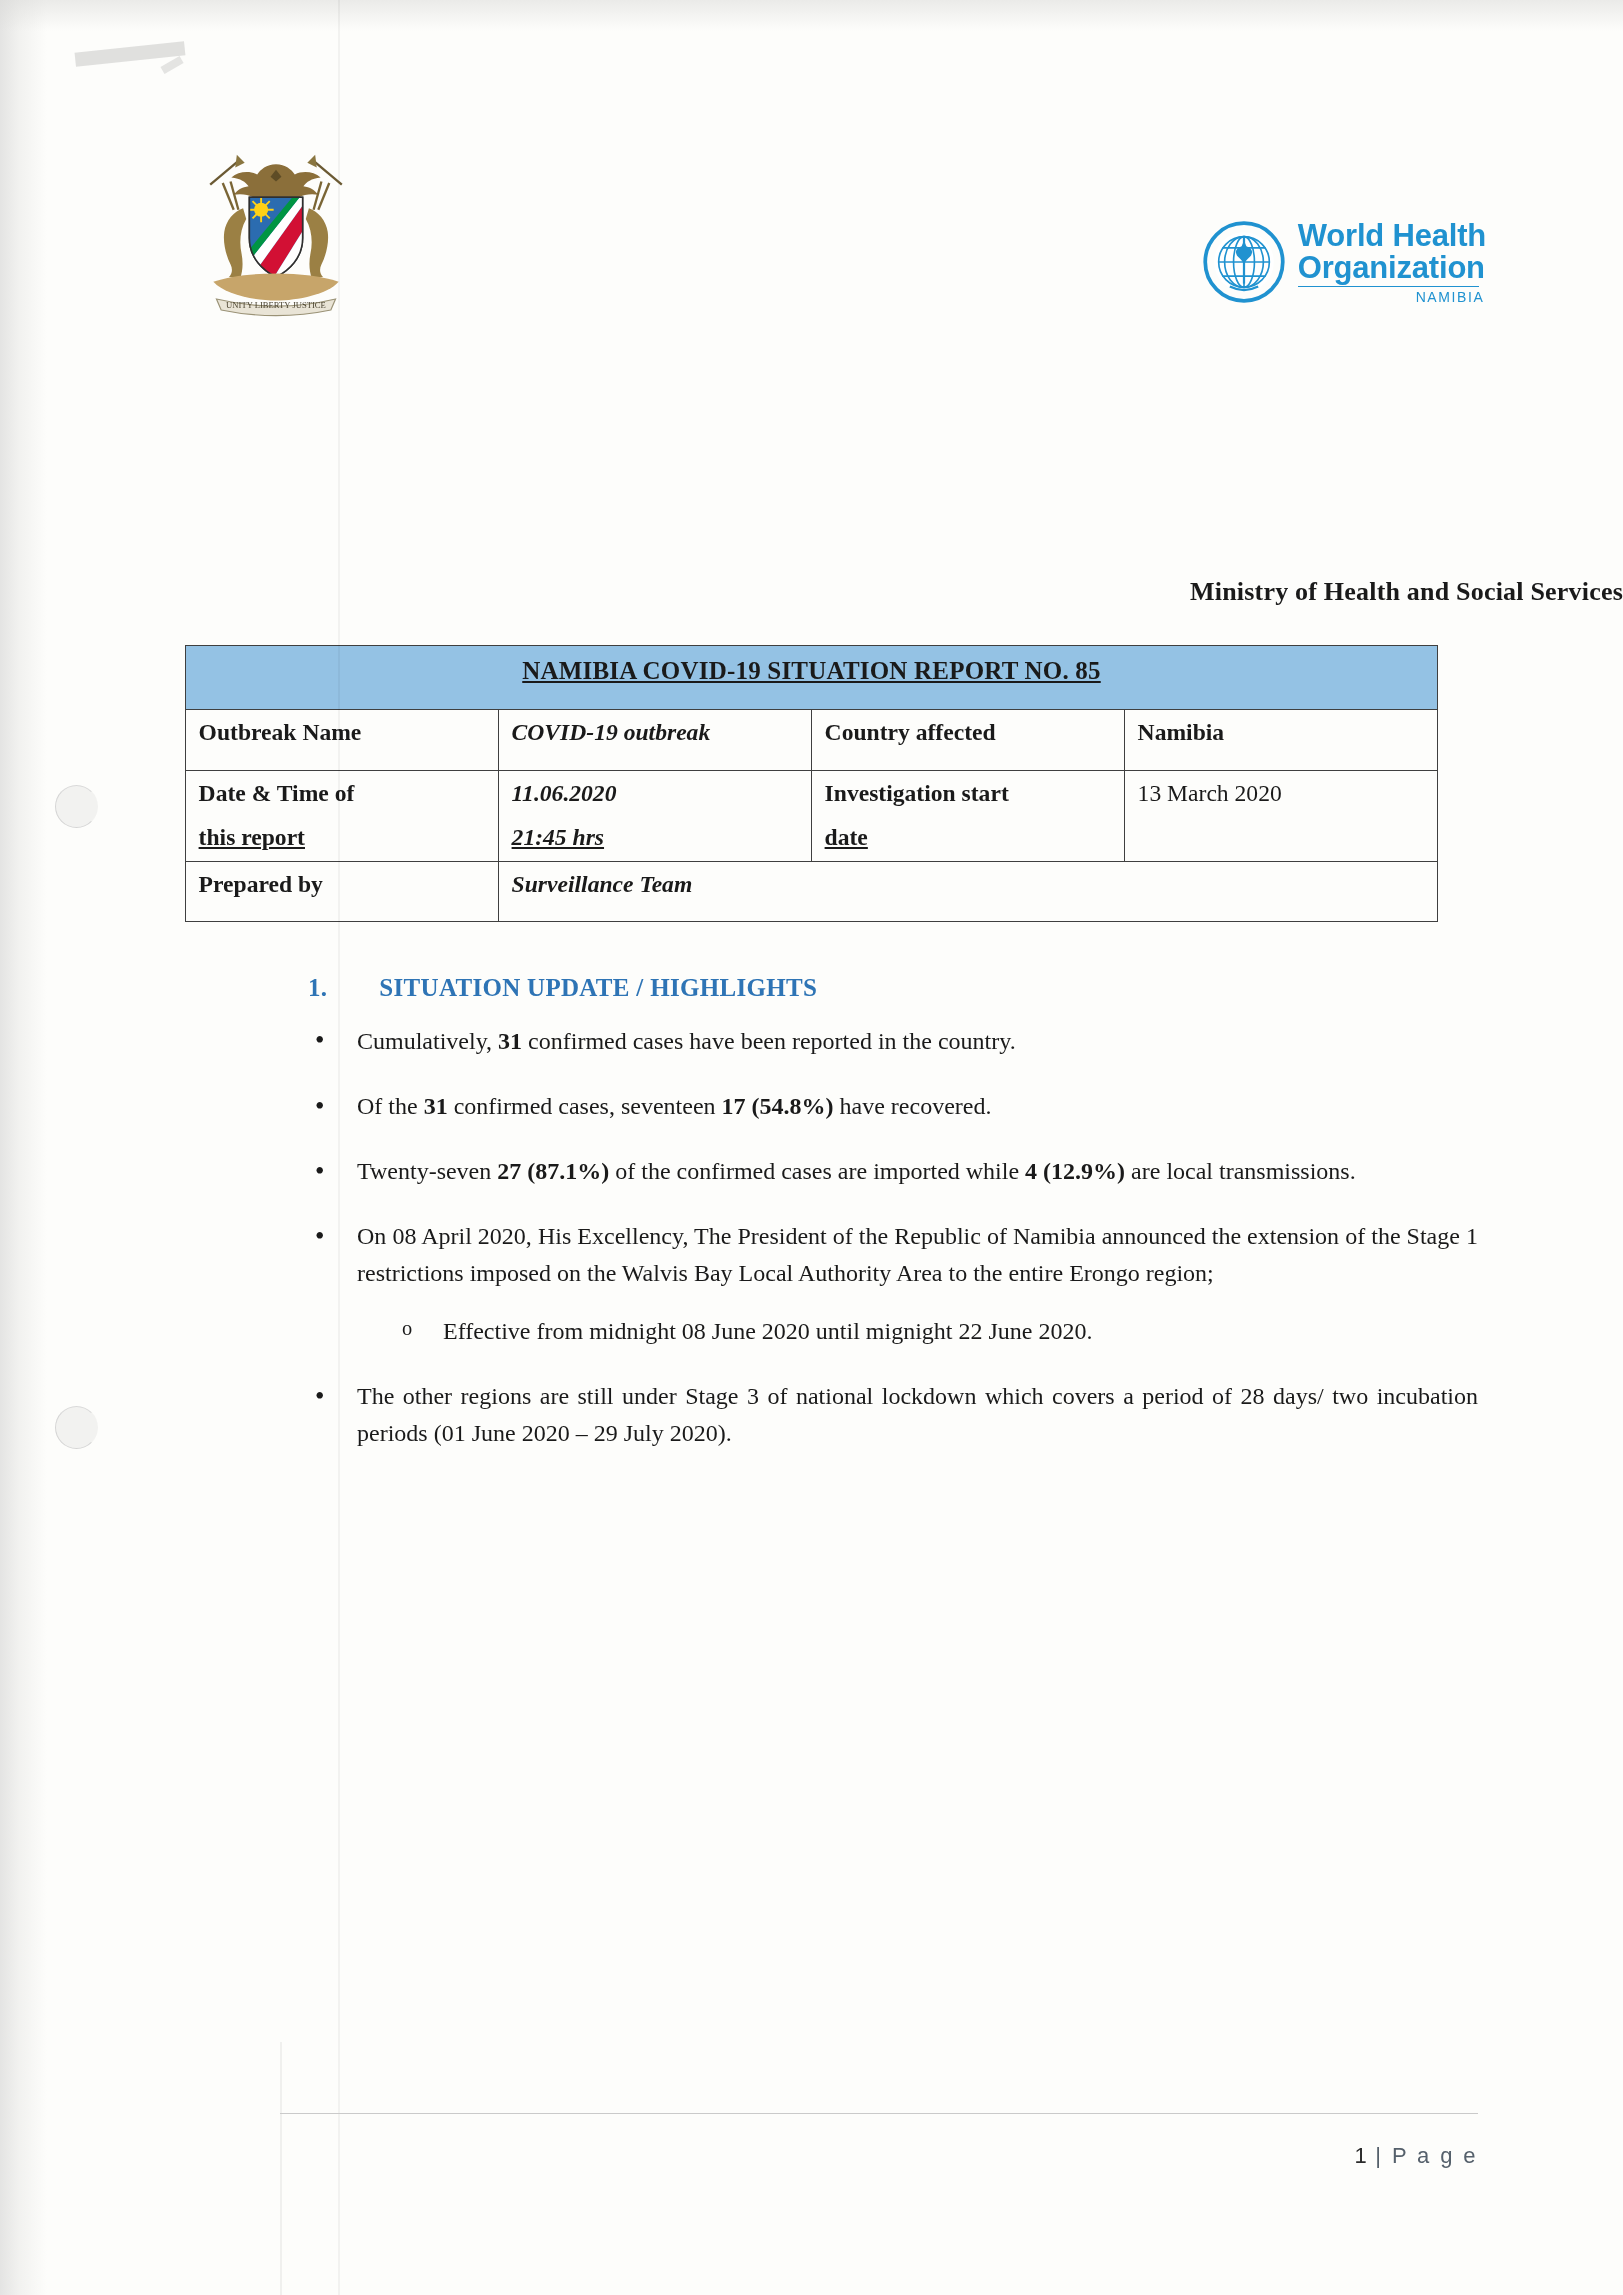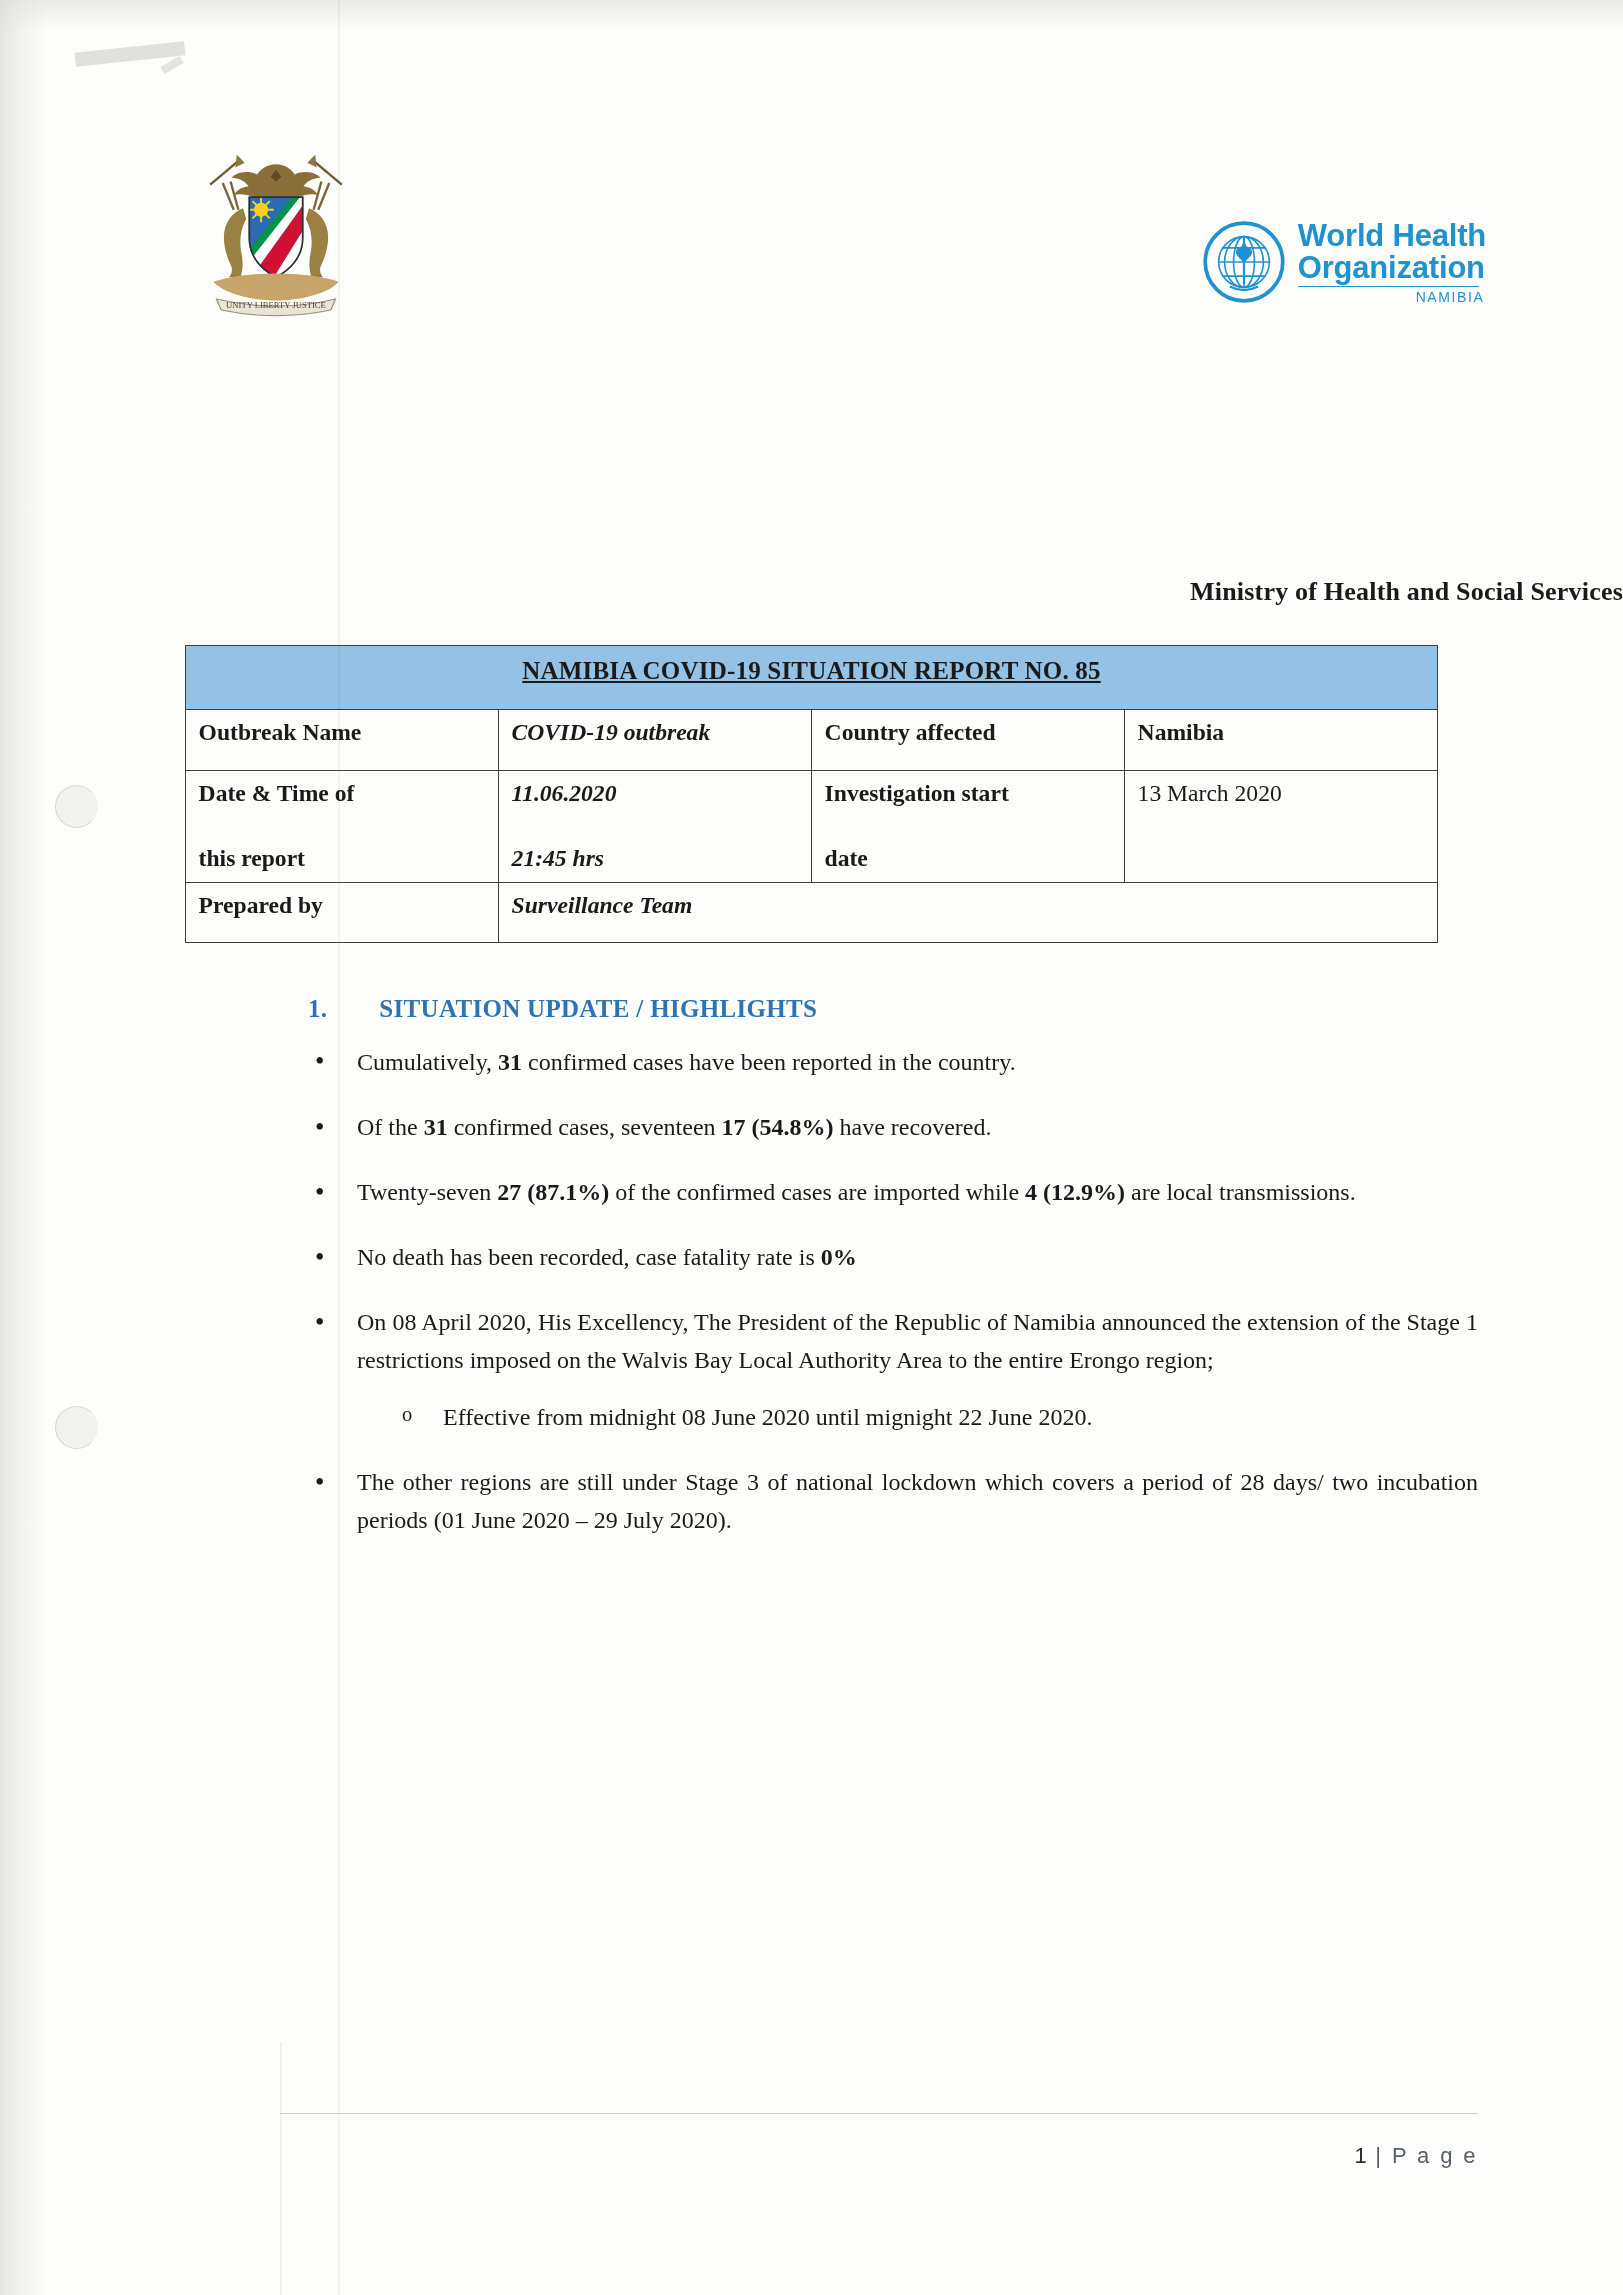--- a/index.html
+++ b/index.html
@@ -161,21 +161,21 @@
     font-size: 25px;
     letter-spacing: 0.2px;
     padding: 11px 7.9px;
     text-decoration: underline;
   }
   td.lbl { font-weight: bold; width: 255px; }
   td.val-it { font-style: italic; font-weight: bold; width: 322px; }
   td.lbl2 { font-weight: bold; width: 330px; }
   td.val2 { font-weight: bold; }
   td.val2.plain { font-weight: normal; }
-  .cell-line2 { display: block; margin-top: 38px; }
+  .cell-line2 { display: block; margin-top: 17px; text-decoration: underline; }
 
   
   .section {
     margin-top: 52px;
     padding-left: 308px;
     display: flex;
     gap: 52px;
     color: #2e74b5;
     font-weight: bold;
     font-size: 25px;
@@ -380,21 +380,20 @@
 
   <div class="section">
     <span>1.</span>
     <span>SITUATION UPDATE / HIGHLIGHTS</span>
   </div>
 
   <ul class="bullets">
     <li>Cumulatively, <b>31</b> confirmed cases have been reported in the country.</li>
     <li>Of the <b>31</b> confirmed cases, seventeen <b>17 (54.8%)</b> have recovered.</li>
     <li class="just-full">Twenty-seven <b>27 (87.1%)</b> of the confirmed cases are imported while <b>4 (12.9%)</b> are local transmissions.</li>
-    <li>No death has been recorded, case fatality rate is <b>0%</b></li>
     <li class="just-full">
       <span>On 08 April 2020, His Excellency, The President of the Republic of Namibia announced the extension of the Stage 1 restrictions imposed on the Walvis Bay Local Authority Area to the entire Erongo region;</span>
       <ul class="sub">
         <li>Effective from midnight 08 June 2020 until mignight 22 June 2020.</li>
       </ul>
     </li>
     <li class="just-full">The other regions are still under Stage 3 of national lockdown which covers a period of 28 days/ two incubation periods (01 June 2020 – 29 July 2020).</li>
   </ul>
 
   <div class="footer-rule"></div>

